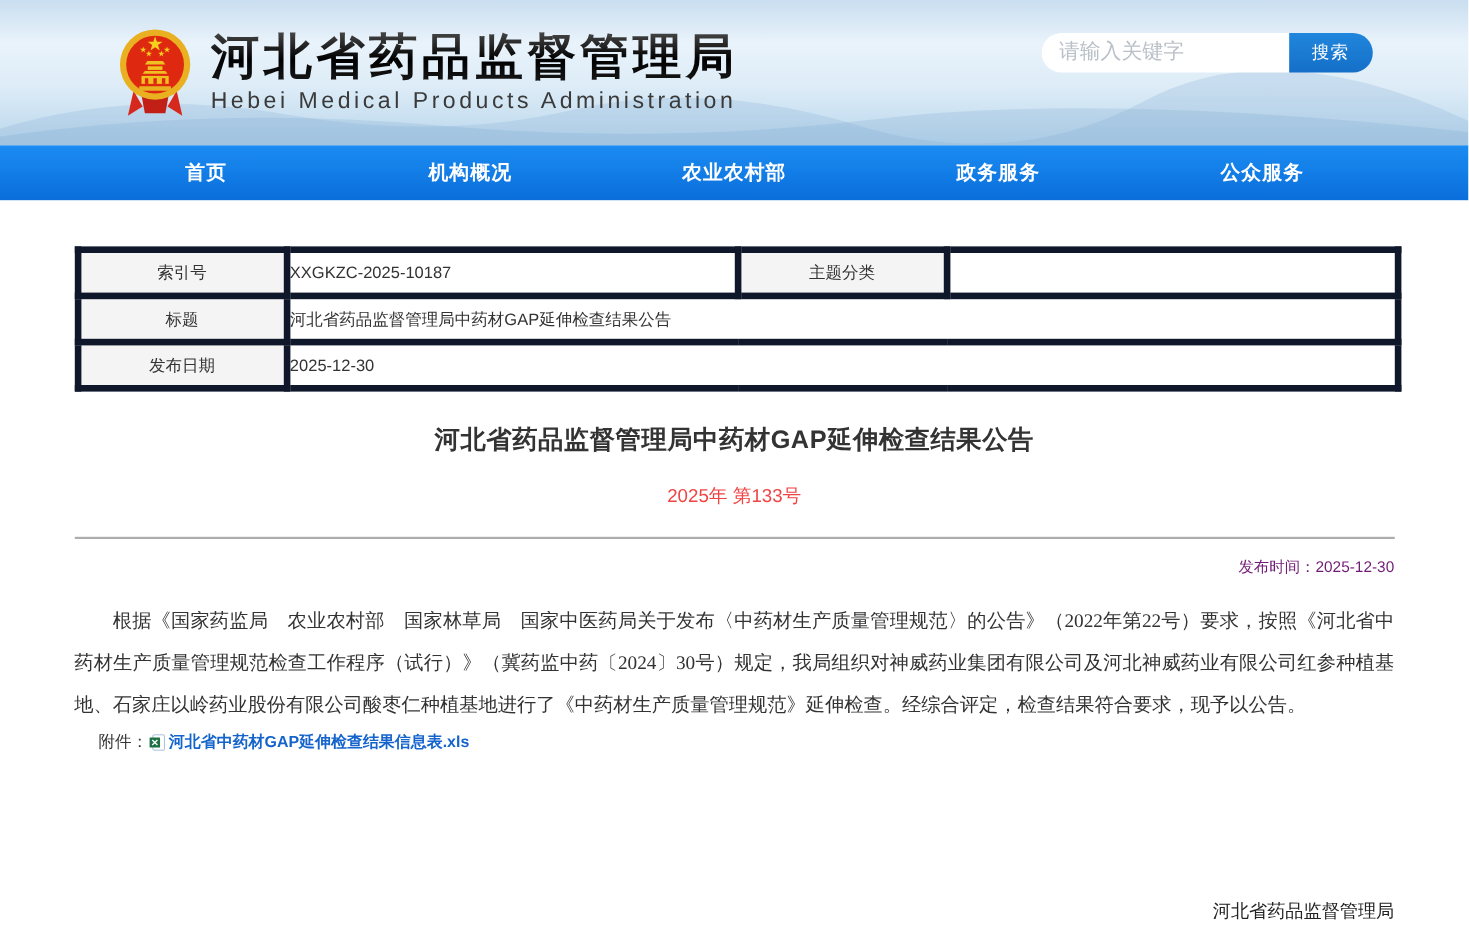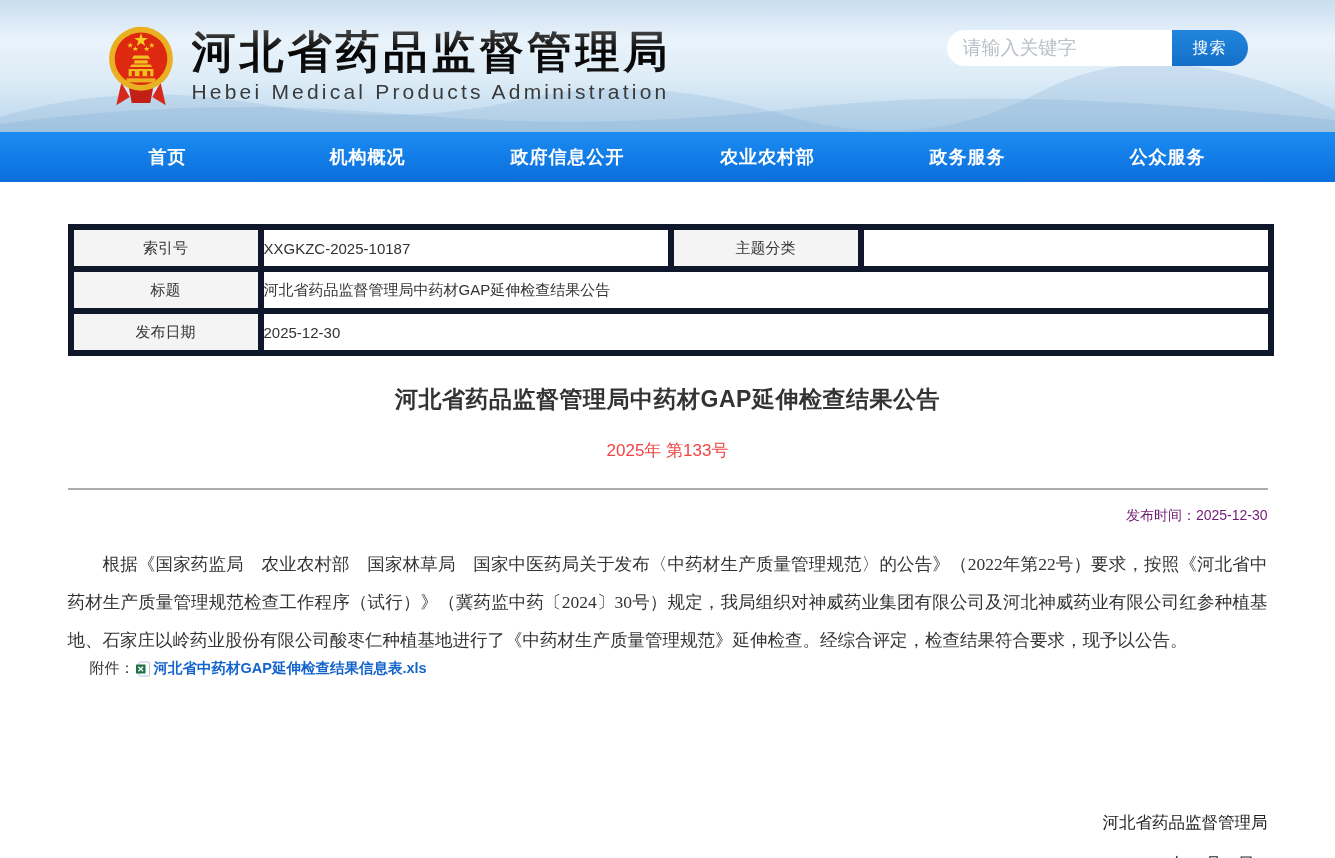--- a/index.html
+++ b/index.html
@@ -76,21 +76,21 @@
   .divider { margin-top: 26px; border-top: 2px solid #adadad; }
   .publish-time { margin-top: 17px; text-align: right; font-size: 14px; color: #701a75; }
 
   .body-text {
     margin-top: 20px; font-size: 17.5px; line-height: 38px; color: #333;
     text-align: justify; text-indent: 2em;
     font-family: "Liberation Serif", "DejaVu Serif", serif;
   }
 
   .attachment-row {
-    margin-top: 0; padding-left: 22px; font-size: 15px; color: #333;
+    margin-top: 6px; padding-left: 22px; font-size: 15px; color: #333;
     display: flex; 
     font-family: "Liberation Serif", "DejaVu Serif", serif;
   }
   .attach-link {
     display: inline-flex; align-items: center; gap: 3px;
     color: #1464cc; text-decoration: none; cursor: pointer;
     font-family: "Liberation Sans", sans-serif; font-size: 14.5px; font-weight: bold;
   }
   .xls-icon { width: 16px; height: 16px; }
 
@@ -142,21 +142,20 @@
       <input class="search-input" type="text" placeholder="请输入关键字" style="">
       <button class="search-button">搜索</button>
     </div>
   </div>
 </header>
 
 <nav class="main-nav">
   <div class="nav-inner">
     <div class="nav-item">首页</div>
     <div class="nav-item">机构概况</div>
-    <div class="nav-item">政府信息公开</div>
     <div class="nav-item">农业农村部</div>
     <div class="nav-item">政务服务</div>
     <div class="nav-item">公众服务</div>
   </div>
 </nav>
 
 <main class="content">
 
   <table class="meta-table">
     <colgroup>

